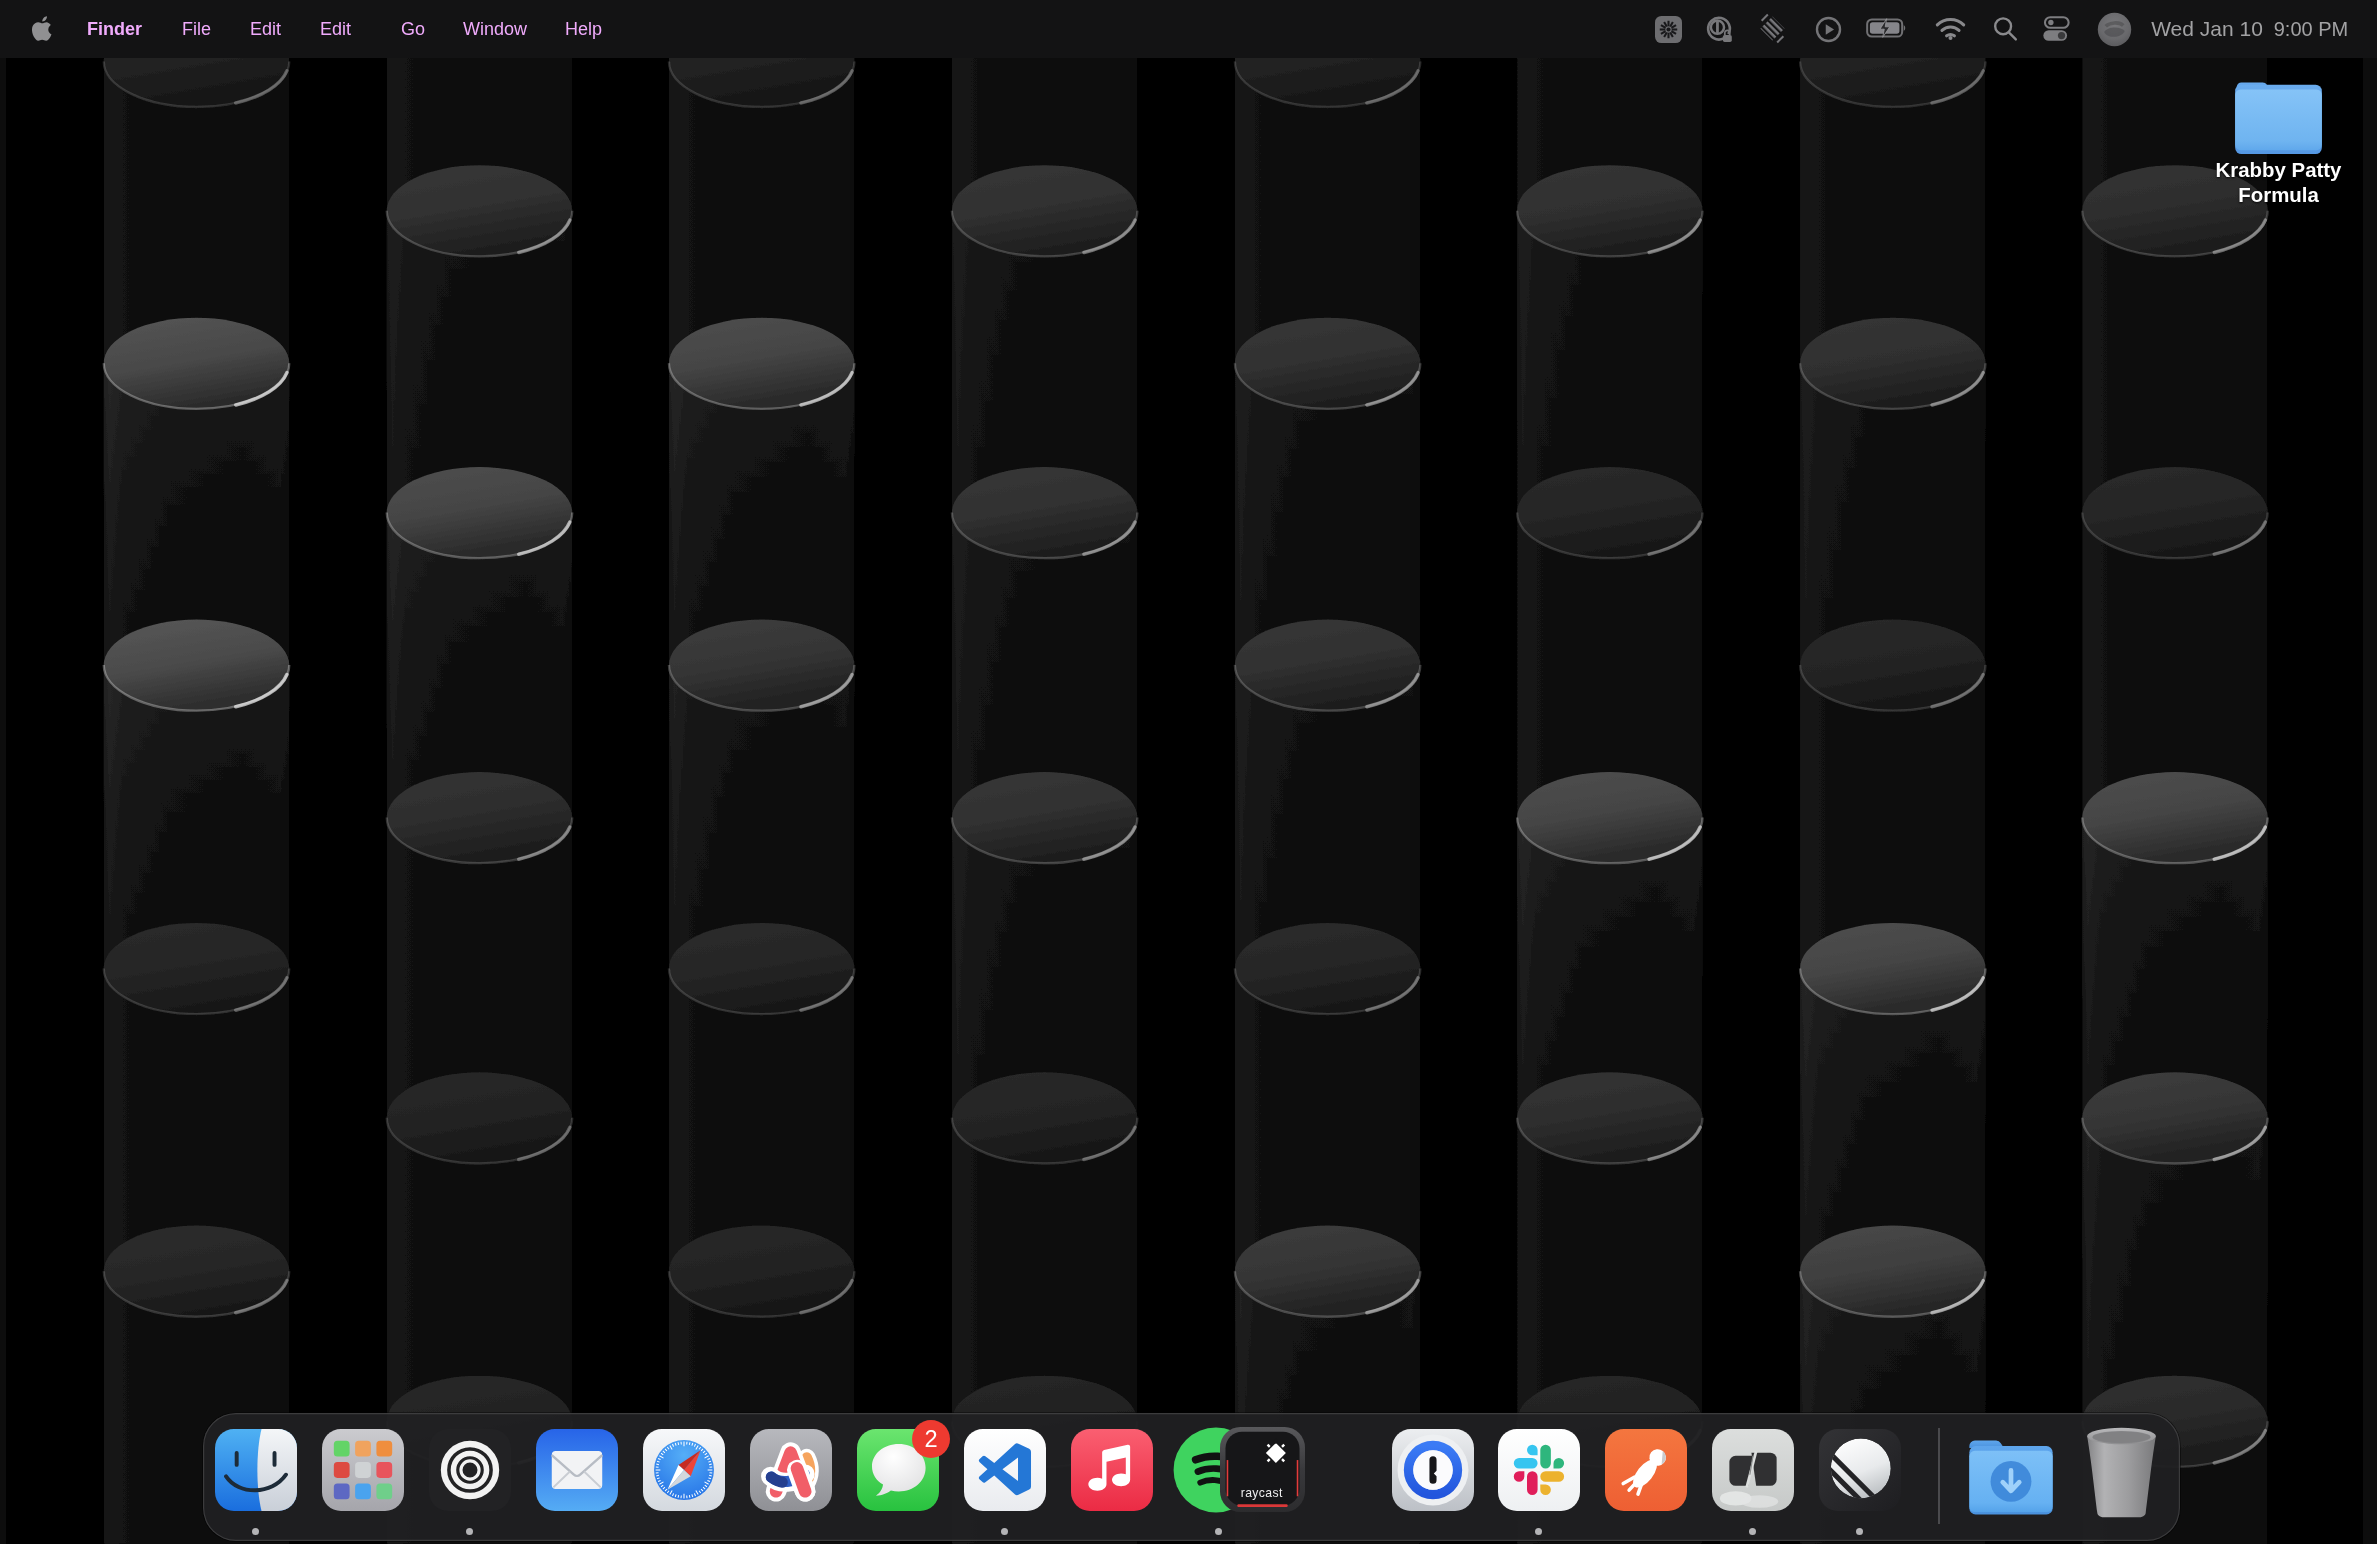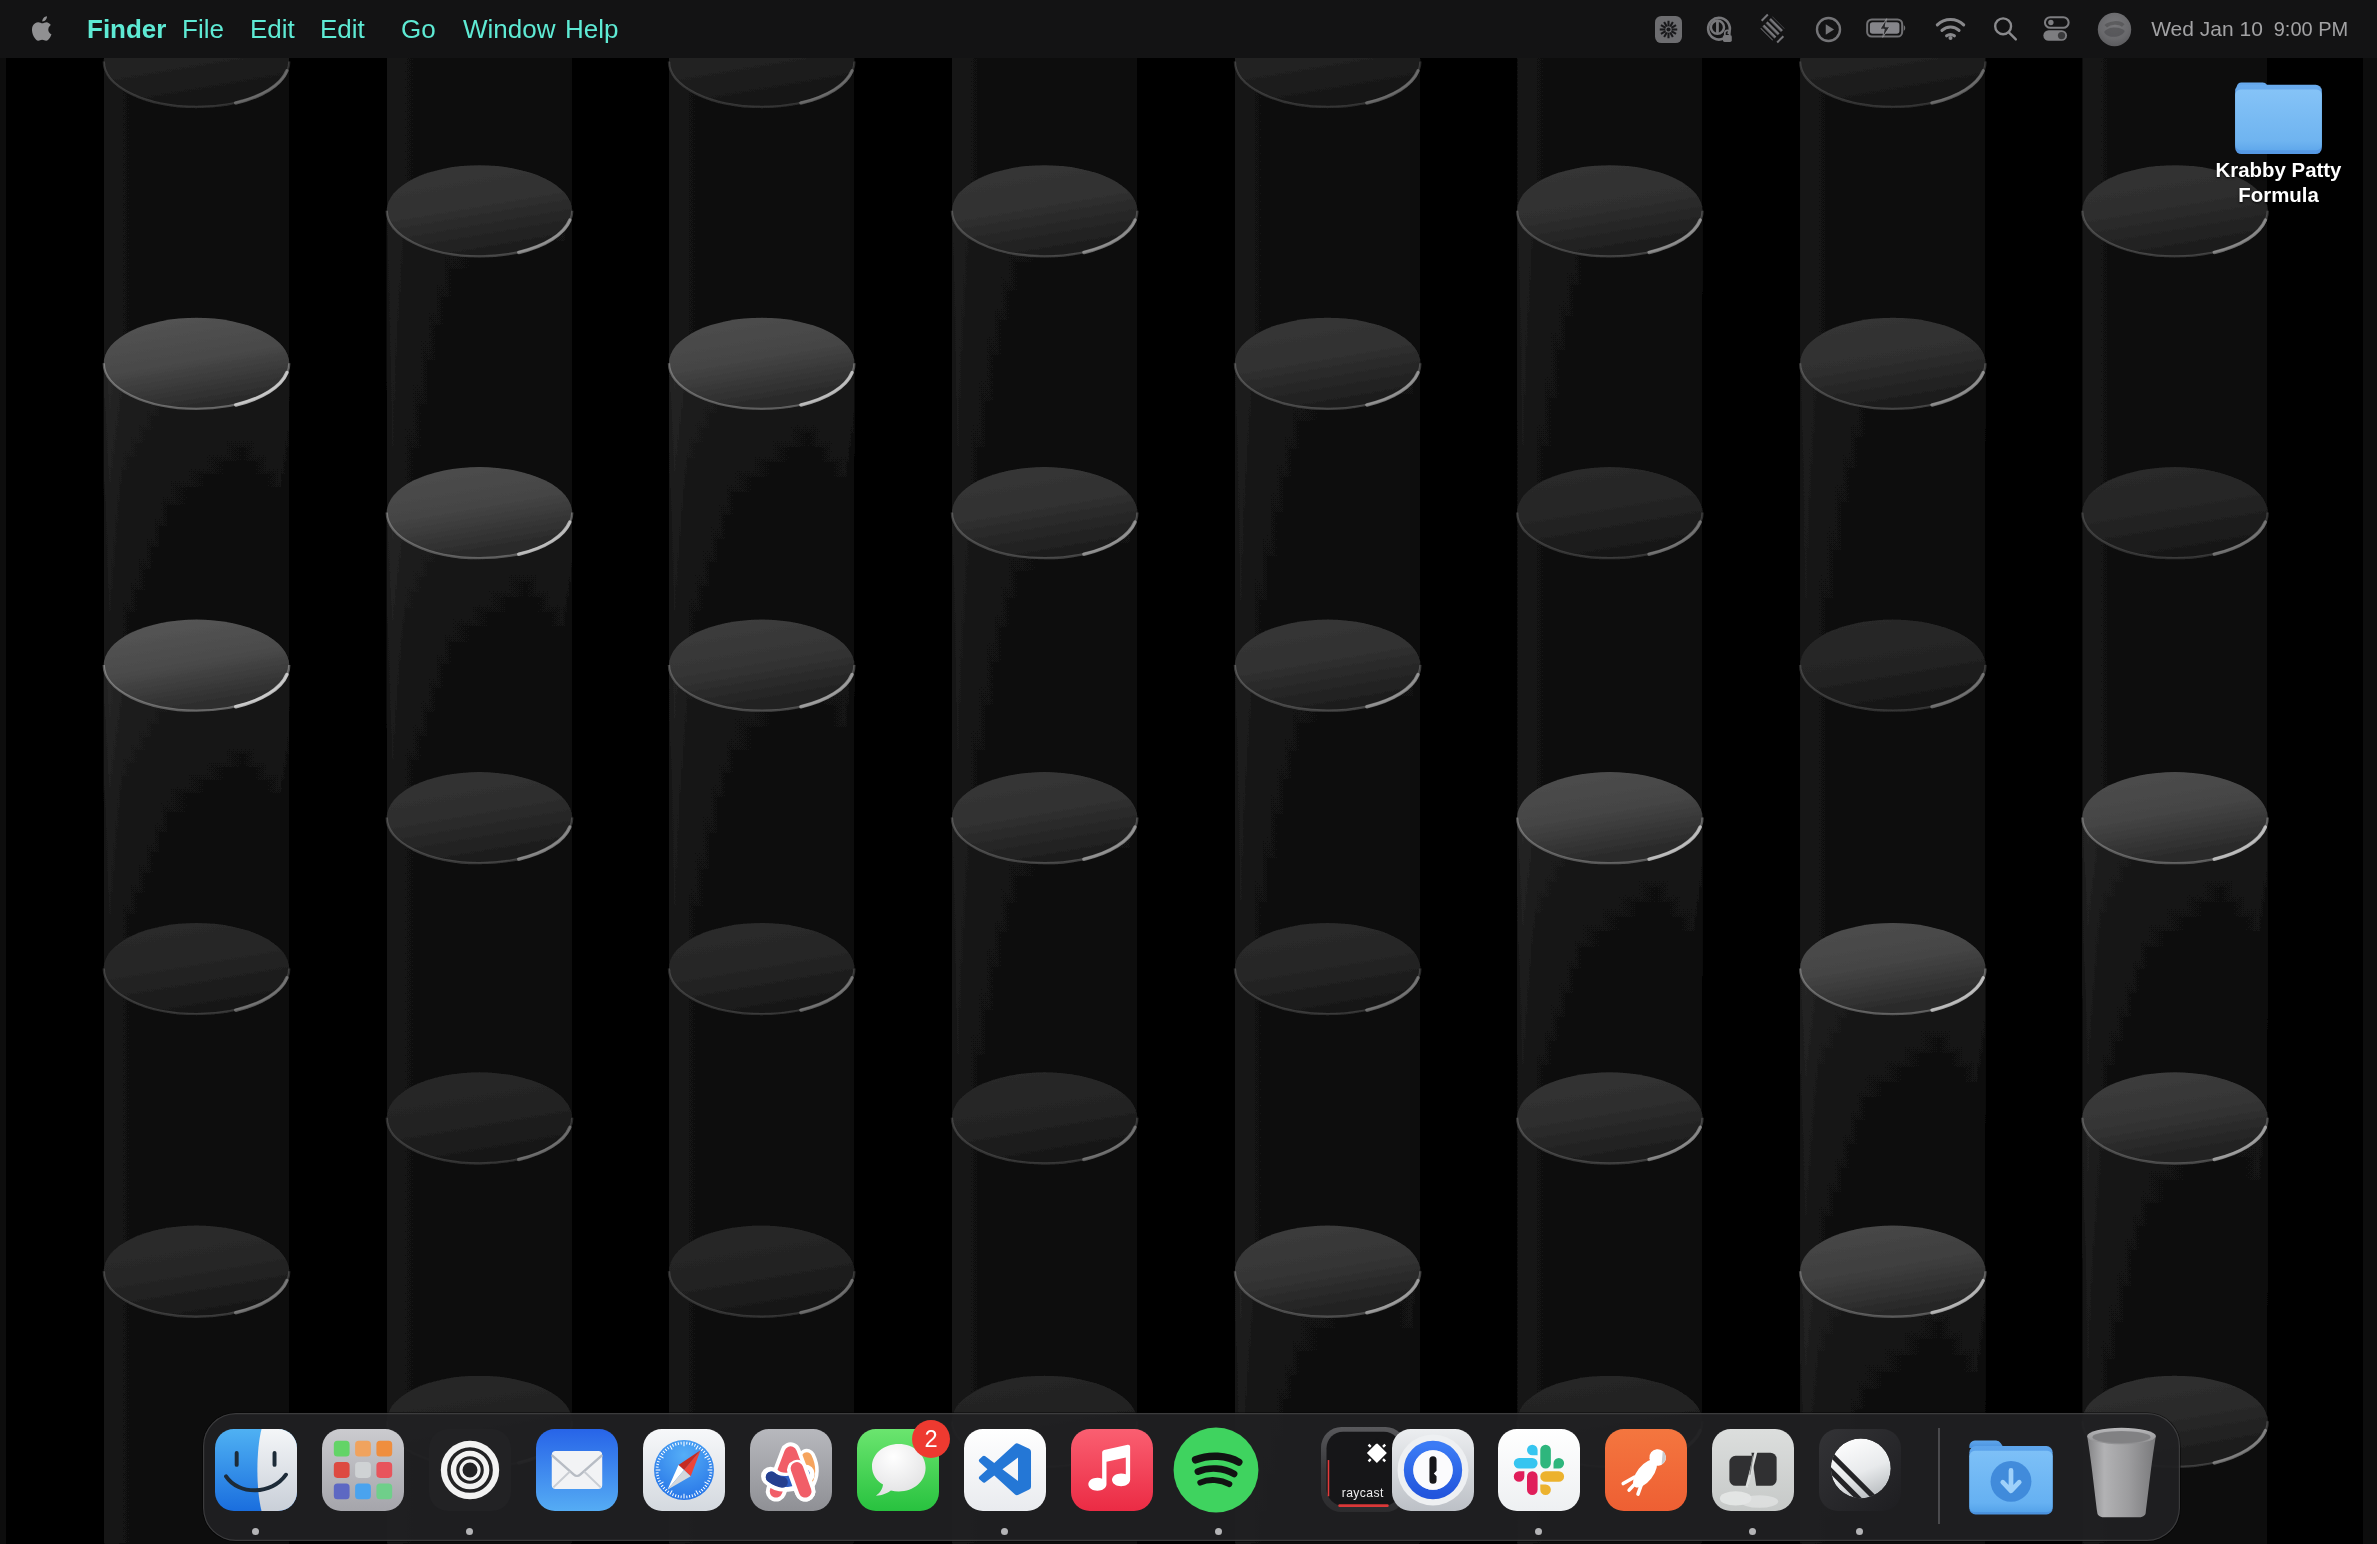--- a/index.html
+++ b/index.html
@@ -1,19 +1,19 @@
 <!DOCTYPE html>
 <html style="font-size:12.6px"><head><meta charset="utf-8">
 <style>
 * { margin:0; padding:0; box-sizing:border-box; }
 html,body { width:2377px; height:1544px; overflow:hidden; background:#000;
   font-family:"Liberation Sans", sans-serif; }
 #wall { position:absolute; left:0; top:0; }
 #menubar { position:absolute; left:0; top:0; width:2377px; height:58px; background:#131314; }
-.mi { position:absolute; top:50%; transform:translateY(-50%); font-size:26px; color:#5eead4; white-space:nowrap; }
+.mi { position:absolute; top:50%; transform:translateY(-50%); font-size:18px; color:#f0abfc; white-space:nowrap; }
 .stat { position:absolute; }
 .clk { position:absolute; top:50%; transform:translateY(-50%); font-size:21px; color:#a2a2a4; white-space:nowrap; }
 #folder { position:absolute; left:2232px; top:76px; width:93px; text-align:center; }
 #flabel { font-size:20.4px; line-height:25px; font-weight:700; color:#fff;
   text-shadow:0 0.8px 2.4px rgba(0,0,0,0.9); width:173px; margin-left:-40px; white-space:nowrap; }
 #dockbg { position:absolute; left:203px; top:1413px; width:1977px; height:128px;
   background:rgba(32,32,34,0.94); border-radius:33px;
   box-shadow:inset 0 0 0 1.2px rgba(255,255,255,0.13), 0 0 0 0.8px rgba(0,0,0,0.5); }
 .di { position:absolute; }
 .dot { position:absolute; top:1528px; width:7px; height:7px; border-radius:50%;
@@ -702,21 +702,21 @@
 <path d="M72 20 L42 26.5 C40.5 27 39.5 28.2 39.5 29.8 L39.5 63 C37.8 62.2 35.7 61.8 33.5 61.8 C27.2 61.8 22 65.4 22 70 C22 74.6 27.2 78.2 33.5 78.2 C39.8 78.2 45 74.6 45 70 L45 41.5 L69.5 36.2 L69.5 57.5 C67.8 56.7 65.7 56.3 63.5 56.3 C57.2 56.3 52 59.9 52 64.5 C52 69.1 57.2 72.7 63.5 72.7 C69.8 72.7 75 69.1 75 64.5 L75 22.5 C75 20.8 73.6 19.7 72 20z" fill="#fff"></path>
     </svg></div>
 <div class="di" style="left:1175px;top:1429px"><svg width="88" height="88" viewBox="0 0 112 112" style="margin:-3.1px">
 <circle cx="56" cy="56" r="54" fill="#3fd35f"></circle>
 <g fill="none" stroke="#111312" stroke-linecap="round">
 <path d="M30 43 C47 36 70 37 85 46" stroke-width="9.5"></path>
 <path d="M33 58 C47 52 66 53 79 61" stroke-width="8.5"></path>
 <path d="M36 72 C47 67 62 68 73 74" stroke-width="7.5"></path>
 </g>
     </svg></div>
-<div class="di" style="left:1323px;top:1429px"><svg width="85" height="85" viewBox="0 0 108 108" style="margin:-1.6px">
+<div class="di" style="left:1222px;top:1429px"><svg width="85" height="85" viewBox="0 0 108 108" style="margin:-1.6px">
 <defs>
         <linearGradient id="rcb" x1="0" y1="0" x2="0" y2="1">
           <stop offset="0" stop-color="#59595c"></stop>
           <stop offset="0.5" stop-color="#39393c"></stop>
           <stop offset="1" stop-color="#2c2c2e"></stop>
         </linearGradient>
       </defs>
 <rect width="108" height="108" rx="26" fill="url(#rcb)"></rect>
 <rect x="7" y="6" width="94" height="94" rx="21" fill="#161618"></rect>
 <line x1="9.5" y1="42" x2="9.5" y2="88" stroke="#e33b3b" stroke-width="2"></line>

